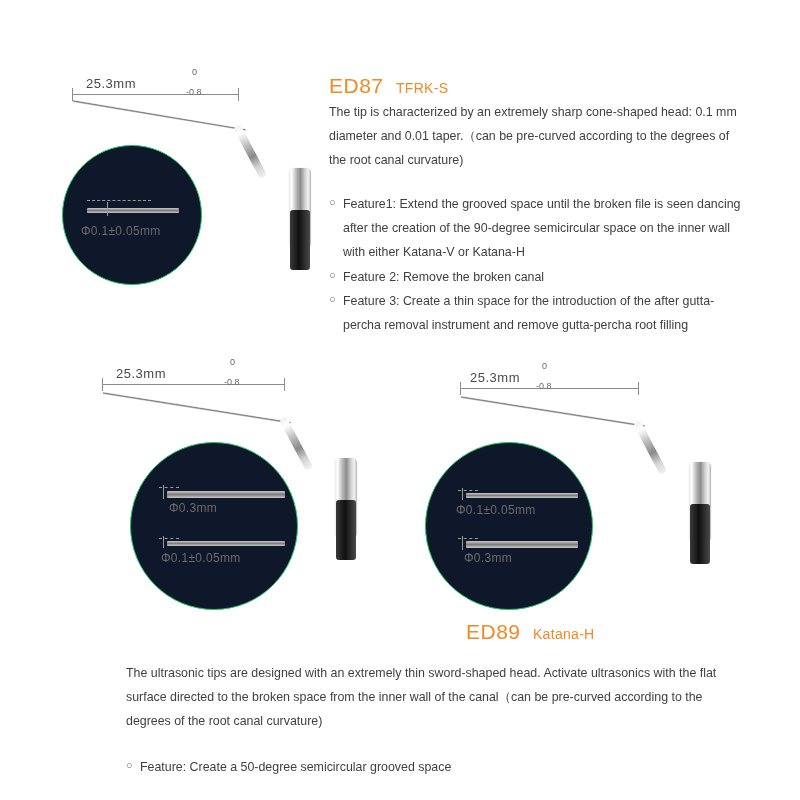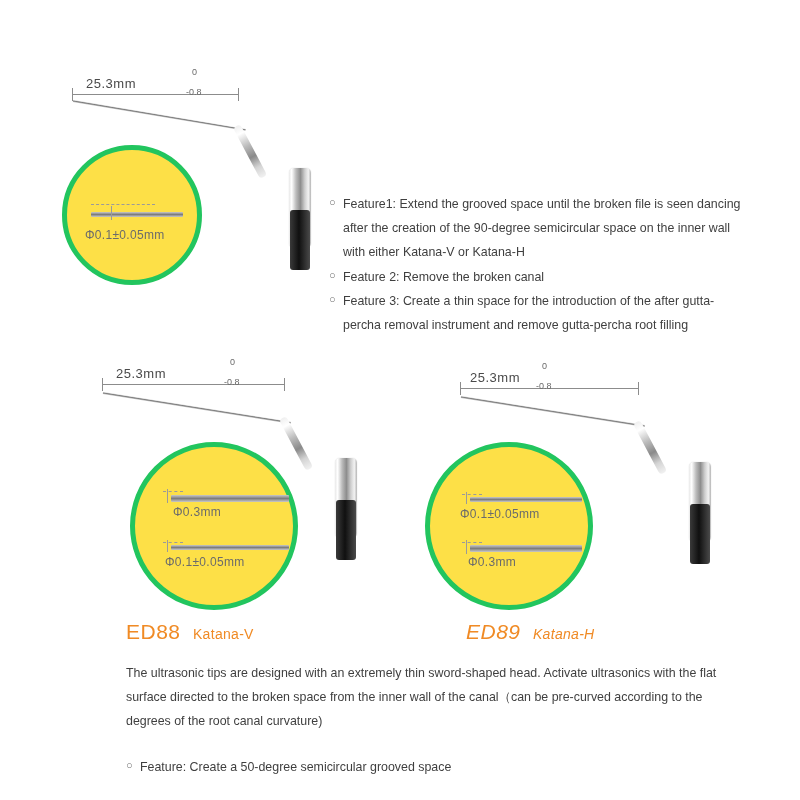--- a/index.html
+++ b/index.html
@@ -71,22 +71,22 @@
     border-radius: 4px;
     background: linear-gradient(to right,
        #efefef 0%, #ffffff 15%, #b9b9b9 40%, #8a8a8a 60%,
        #d4d4d4 80%, #f2f2f2 100%);
   }
 
   
   .magnifier {
     position: absolute;
     border-radius: 50%;
-    background: #fde047;
-    border: 5px solid #22c55e;
+    background: #0f172a;
+    border: 1px solid #22c55e;
   }
   .mag-bar {
     position: absolute;
     background: linear-gradient(to bottom, #c9c9c9, #7d7d7d 50%, #c9c9c9);
     border-radius: 1px;
   }
   .mag-text {
     position: absolute;
     font-size: 12px;
     color: #6b6b6b;
@@ -162,21 +162,26 @@
     <div class="collar" style="left:290px;top:210px;width:20px;height:60px;"></div>
 
     <div class="magnifier" style="left:62px;top:145px;width:140px;height:140px;">
       <div class="mag-bar" style="left:24px;top:62px;width:92px;height:5px;"></div>
       <div class="mag-dash" style="left:24px;top:54px;width:64px;"></div>
       <div class="mag-arrowline" style="left:44px;top:56px;height:14px;"></div>
       <div class="mag-text" style="left:18px;top:78px;">Φ0.1±0.05mm</div>
     </div>
   </div>
 
-
+  <div class="model-head" style="left:329px;top:74px;">
+    <span class="model-code">ED87</span>
+    <span class="model-name">TFRK-S</span>
+  </div>
+
+  <div class="para" style="left:329px;top:100px;width:412px;">The tip is characterized by an extremely sharp cone-shaped head: 0.1 mm diameter and 0.01 taper.（can be pre-curved according to the degrees of the root canal curvature)</div>
 
   <div class="features" style="left:329px;top:192px;width:420px;">
     <div class="feature-row">
       <span class="bullet">○</span>
       <span class="feature-text">Feature1:  Extend the grooved space  until the broken file is seen dancing after the creation of the 90-degree semicircular space on the inner wall with either Katana-V or Katana-H</span>
     </div>
     <div class="feature-row">
       <span class="bullet">○</span>
       <span class="feature-text">Feature 2:  Remove the broken canal</span>
     </div>
@@ -237,26 +242,22 @@
       <div class="mag-arrowline" style="left:36px;top:45px;height:12px;"></div>
       <div class="mag-dash" style="left:32px;top:47px;width:20px;"></div>
 
       <div class="mag-bar" style="left:40px;top:98px;width:112px;height:7px;"></div>
       <div class="mag-text" style="left:38px;top:108px;">Φ0.3mm</div>
       <div class="mag-arrowline" style="left:36px;top:93px;height:14px;"></div>
       <div class="mag-dash" style="left:32px;top:95px;width:20px;"></div>
     </div>
   </div>
 
-  <div class="model-head" style="left:126px;top:620px;">
-    <span class="model-code">ED88</span>
-    <span class="model-name">Katana-V</span>
-  </div>
-
-  <div class="model-head" style="left:466px;top:620px;font-style:italic;">
+
+  <div class="model-head" style="left:466px;top:620px;">
     <span class="model-code">ED89</span>
     <span class="model-name">Katana-H</span>
   </div>
 
   <div class="para" style="left:126px;top:661px;width:600px;">The ultrasonic tips are designed with an extremely thin sword-shaped head. Activate ultrasonics with the flat surface directed to the broken space from the inner wall of the canal（can be pre-curved according to the degrees of the root canal curvature)</div>
 
   <div class="features" style="left:126px;top:755px;width:600px;">
     <div class="feature-row">
       <span class="bullet">○</span>
       <span class="feature-text">Feature:  Create a 50-degree semicircular grooved space</span>

